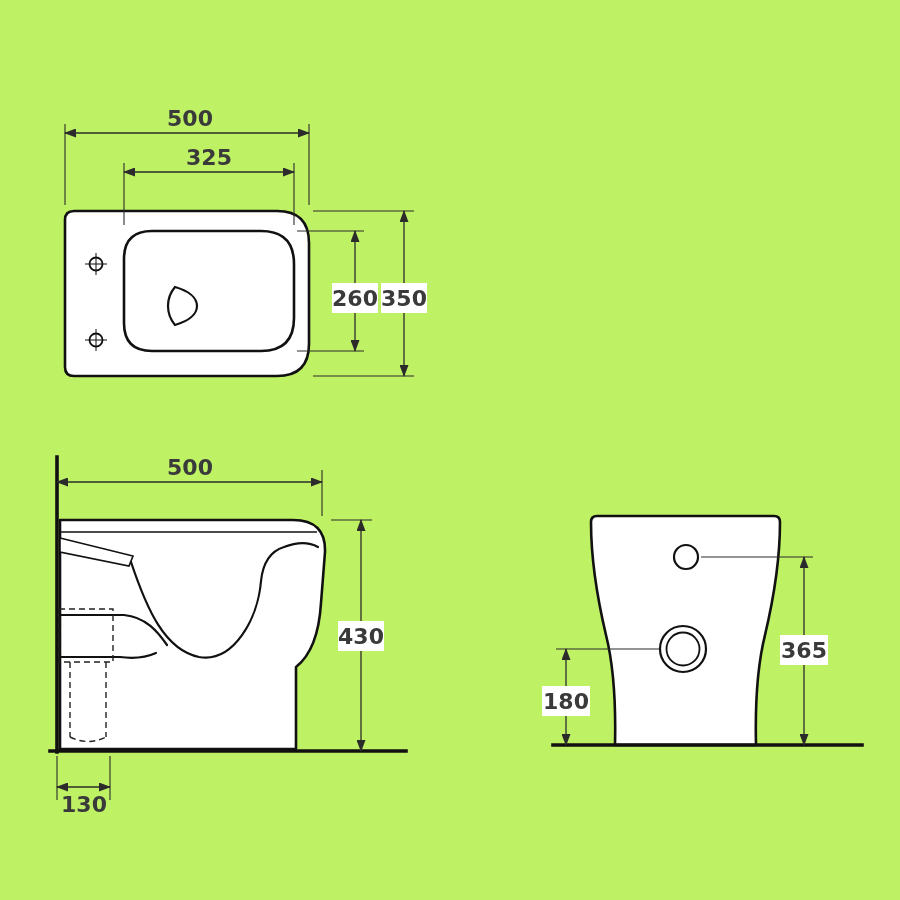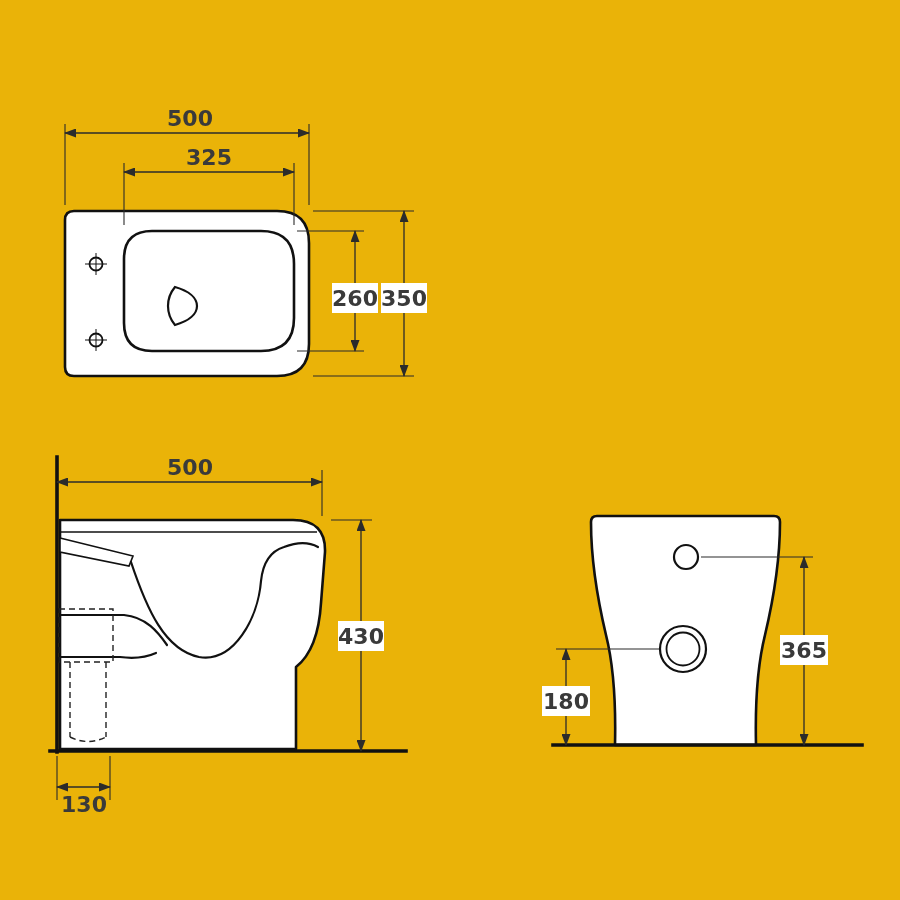--- a/index.html
+++ b/index.html
@@ -1,20 +1,20 @@
 <!DOCTYPE html>
 <html><head>
 <meta charset="utf-8">
 <style>
   html, body { margin: 0; padding: 0; background: #ffffff; }
   .canvas {
     position: relative;
     width: 900px;
     height: 900px;
-    background: #eab308;
+    background: #bef264;
     font-family: "DejaVu Sans", sans-serif;
   }
   svg { display: block; }
 
   .outline { fill: #ffffff; stroke: #111111; stroke-width: 2.6; stroke-linejoin: round; }
   .detail  { fill: none;    stroke: #111111; stroke-width: 2.2; stroke-linecap: round; }
   .detail2 { fill: none;    stroke: #111111; stroke-width: 1.8; }
   .thin    { fill: none;    stroke: #111111; stroke-width: 1.6; }
   .hair    { fill: none;    stroke: #111111; stroke-width: 1; }
   .dashed  { fill: none;    stroke: #222222; stroke-width: 1.4; stroke-dasharray: 6 4; }

